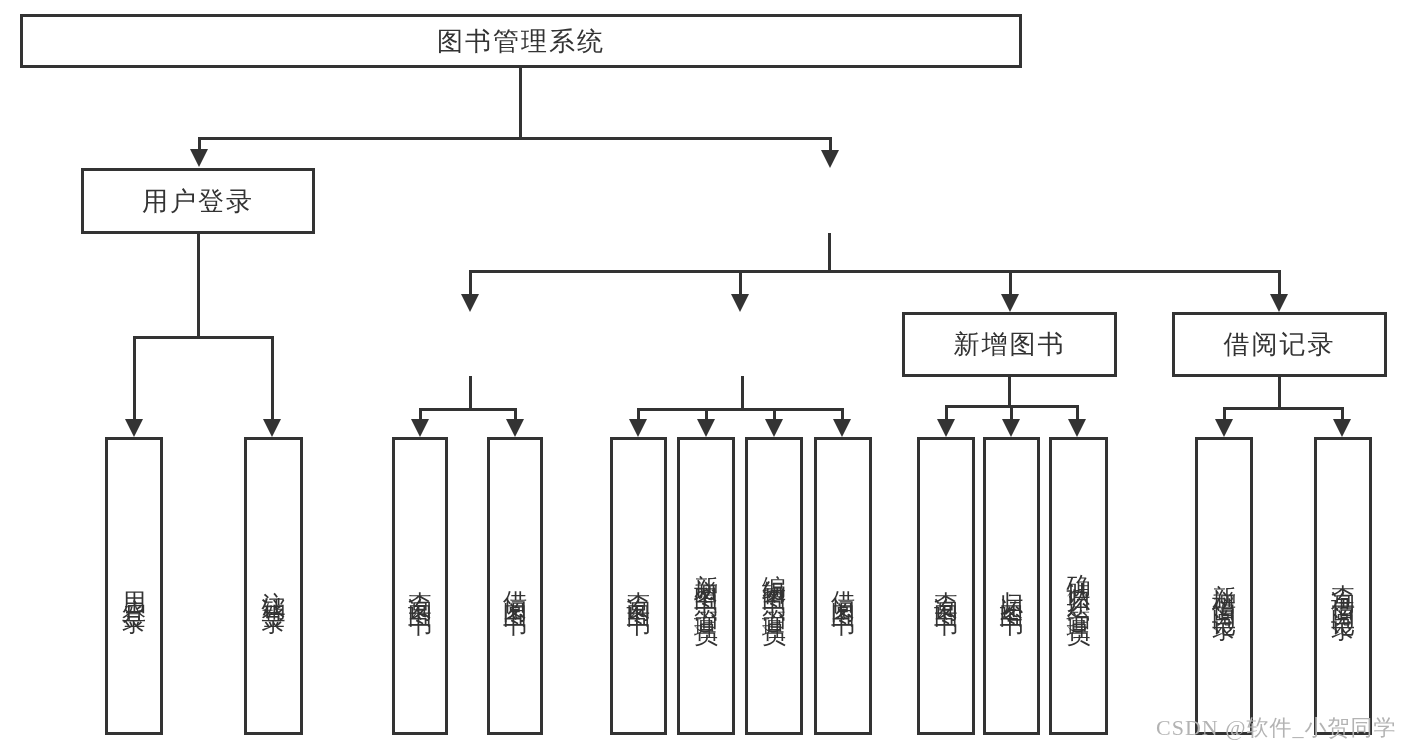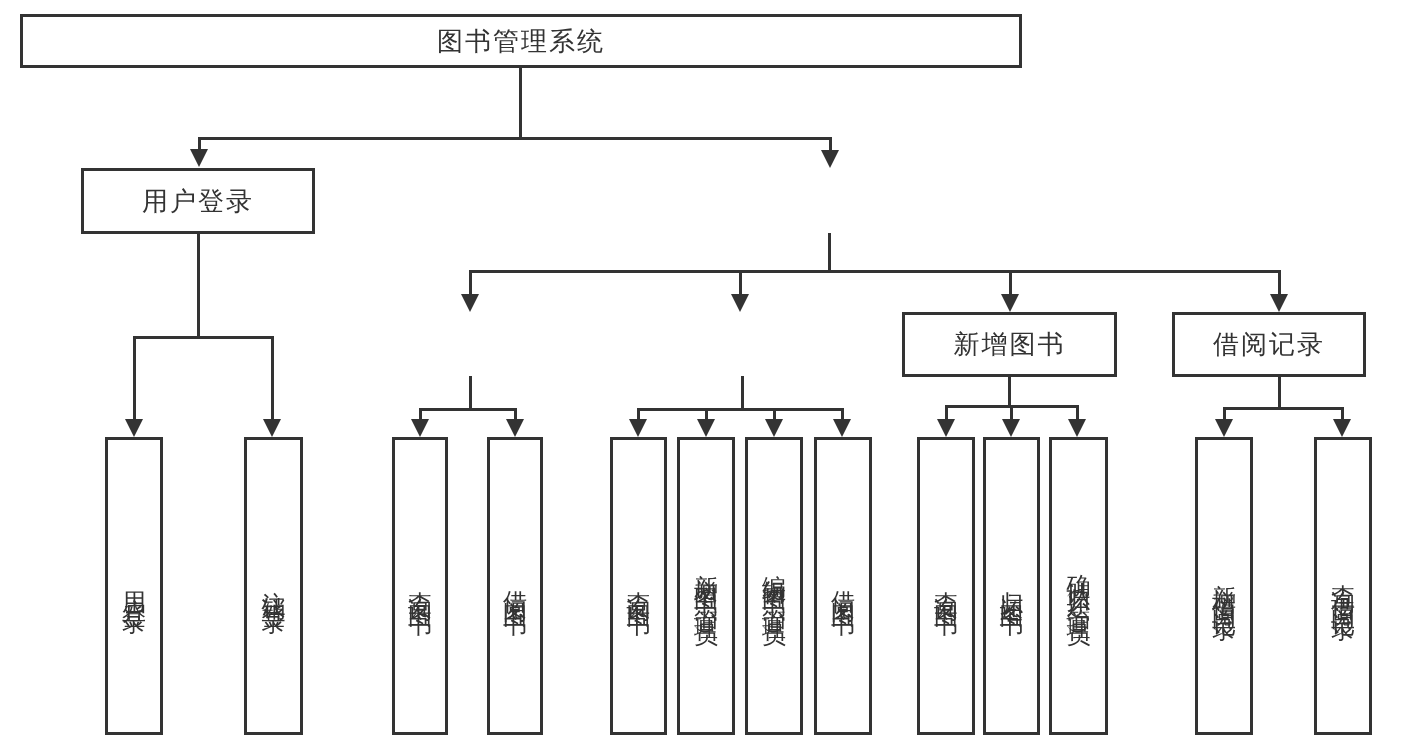--- a/index.html
+++ b/index.html
@@ -72,21 +72,21 @@
     <div class="arrow" style="left:731px;top:294px;"></div>
     <div class="vline" style="left:1009px;top:270px;height:26px;"></div>
     <div class="arrow" style="left:1001px;top:294px;"></div>
     <div class="vline" style="left:1278px;top:270px;height:26px;"></div>
     <div class="arrow" style="left:1270px;top:294px;"></div>
   </div>
 
   <div class="box" style="left:902px;top:312px;width:215px;height:65px;">
     <span>新增图书</span>
   </div>
-  <div class="box" style="left:1172px;top:312px;width:194px;height:65px;">
+  <div class="box" style="left:1172px;top:312px;width:215px;height:65px;">
     <span>借阅记录</span>
   </div>
 
   <div>
     <div class="vline" style="left:469px;top:376px;height:32px;"></div>
     <div class="hline" style="left:419px;top:408px;width:98px;"></div>
     <div class="vline" style="left:419px;top:408px;height:13px;"></div>
     <div class="arrow" style="left:411px;top:419px;"></div>
     <div class="vline" style="left:514px;top:408px;height:13px;"></div>
     <div class="arrow" style="left:506px;top:419px;"></div>
@@ -162,14 +162,15 @@
     <span class="vtext">确认归还（管理员）</span>
   </div>
 
   <div class="vbox" style="left:1195px;top:437px;width:58px;height:298px;">
     <span class="vtext">新增借阅记录</span>
   </div>
   <div class="vbox" style="left:1314px;top:437px;width:58px;height:298px;">
     <span class="vtext">查询借阅记录</span>
   </div>
 
+  <div class="watermark">CSDN @软件_小贺同学</div>
 
 </div>
 
 </body></html>

